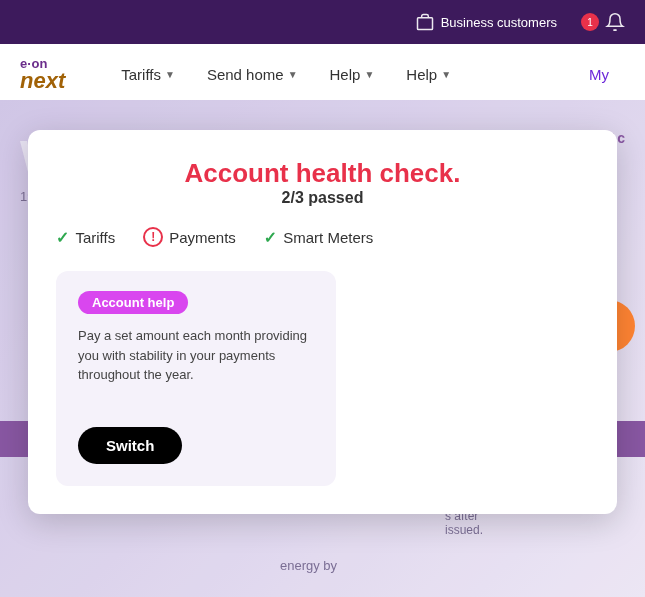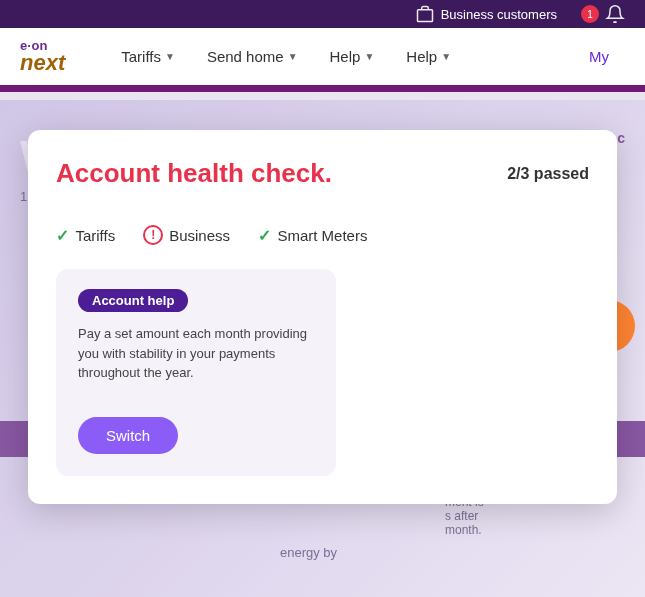--- a/index.html
+++ b/index.html
@@ -8,21 +8,21 @@
       width: 645px;
       height: 597px;
       overflow: hidden;
       position: relative;
       background: #e8e4f0;
     }
 
     
     .top-bar {
       background: #3d1a5c;
-      height: 28px;
+      height: 44px;
       display: flex;
       align-items: center;
       justify-content: flex-end;
       padding: 0 20px;
       gap: 24px;
     }
     .top-bar-item {
       display: flex;
       align-items: center;
       gap: 6px;
@@ -50,21 +50,21 @@
     }
 
     
     .nav-bar {
       background: white;
       height: 64px;
       display: flex;
       align-items: center;
       padding: 0 20px;
       gap: 0;
-      border-bottom: 7px solid #701a75;
+      border-bottom: 4px solid #701a75;
     }
     .logo {
       margin-right: 40px;
     }
     .logo-eon {
       font-size: 13px;
       color: #6b2d8b;
       font-weight: bold;
       line-height: 1;
     }
@@ -164,21 +164,21 @@
       height: 36px;
       background: #6b2d8b;
       display: flex;
       align-items: center;
       padding: 0 20px;
     }
 
     
     .energy-text {
       position: absolute;
-      bottom: 37px;
+      bottom: 24px;
       left: 280px;
       font-size: 13px;
       color: #5a4a7a;
     }
 
     
     .overlay {
       position: absolute;
       top: 100px;
       left: 0;
@@ -197,22 +197,23 @@
       background: white;
       border-radius: 12px;
       padding: 28px 28px 28px 28px;
       z-index: 10;
       box-shadow: 0 8px 32px rgba(0,0,0,0.18);
     }
 
     .modal-header {
       display: flex;
       align-items: center;
-      justify-content: space-between;
-      margin-bottom: 36px;
+      justify-content: center;
+      margin-bottom: 20px;
+      flex-direction: column;
     }
     .modal-title {
       font-size: 26px;
       font-weight: 900;
       color: #e8314a;
     }
     .modal-passed {
       font-size: 16px;
       font-weight: 700;
       color: #333;
@@ -252,21 +253,21 @@
     }
 
     
     .help-card {
       background: #f5f2fa;
       border-radius: 12px;
       padding: 20px 22px 22px 22px;
       max-width: 280px;
     }
     .account-help-badge {
-      background: #4c1d95;
+      background: #d946ef;
       color: white;
       border-radius: 20px;
       padding: 4px 14px;
       font-size: 13px;
       font-weight: 600;
       display: inline-block;
       margin-bottom: 12px;
     }
     .card-title {
       font-size: 17px;
@@ -275,28 +276,29 @@
       margin-bottom: 10px;
       line-height: 1.3;
     }
     .card-desc {
       font-size: 13px;
       color: #444;
       line-height: 1.5;
       margin-bottom: 34px;
     }
     .switch-btn {
-      background: #8b5cf6;
+      background: #000000;
       color: white;
       border: none;
       border-radius: 24px;
       padding: 10px 28px;
       font-size: 15px;
-      font-weight: 400;
+      font-weight: 700;
       cursor: pointer;
+      margin-top: 8px;
     }
   </style>
 </head>
 <body>
 
 <div class="top-bar">
   <a class="top-bar-item">
     <svg class="top-bar-icon" viewBox="0 0 24 24" fill="none" stroke="white" stroke-width="1.8">
       <rect x="3" y="7" width="18" height="14" rx="1"></rect>
       <path d="M8 7V5a2 2 0 0 1 2-2h4a2 2 0 0 1 2 2v2"></path>
@@ -349,40 +351,40 @@
     <div class="bg-label-ac">Ac</div>
   </div>
   <div class="orange-circle"></div>
   <div class="purple-bar"></div>
   <div class="energy-text">energy by</div>
   <div class="bg-payment-section">
     <div>t paym</div>
     <div>payme</div>
     <div>ment is</div>
     <div>s after</div>
-    <div>month.</div>
+    <div>issued.</div>
   </div>
 </div>
 
 <div class="overlay"></div>
 
 <div class="modal">
   <div class="modal-header">
     <h2 class="modal-title">Account health check.</h2>
     <span class="modal-passed">2/3 passed</span>
   </div>
 
   <div class="checks-row">
     <div class="check-item">
       <span class="check-green">✓</span>
       <span>Tariffs</span>
     </div>
     <div class="check-item">
       <div class="check-warning">!</div>
-      <span>Business</span>
+      <span>Payments</span>
     </div>
     <div class="check-item">
       <span class="check-green">✓</span>
       <span>Smart Meters</span>
     </div>
   </div>
 
   <div class="help-card">
     <div class="account-help-badge">Account help</div>
     <div class="card-desc">Pay a set amount each month providing you with stability in your payments throughout the year.</div>

